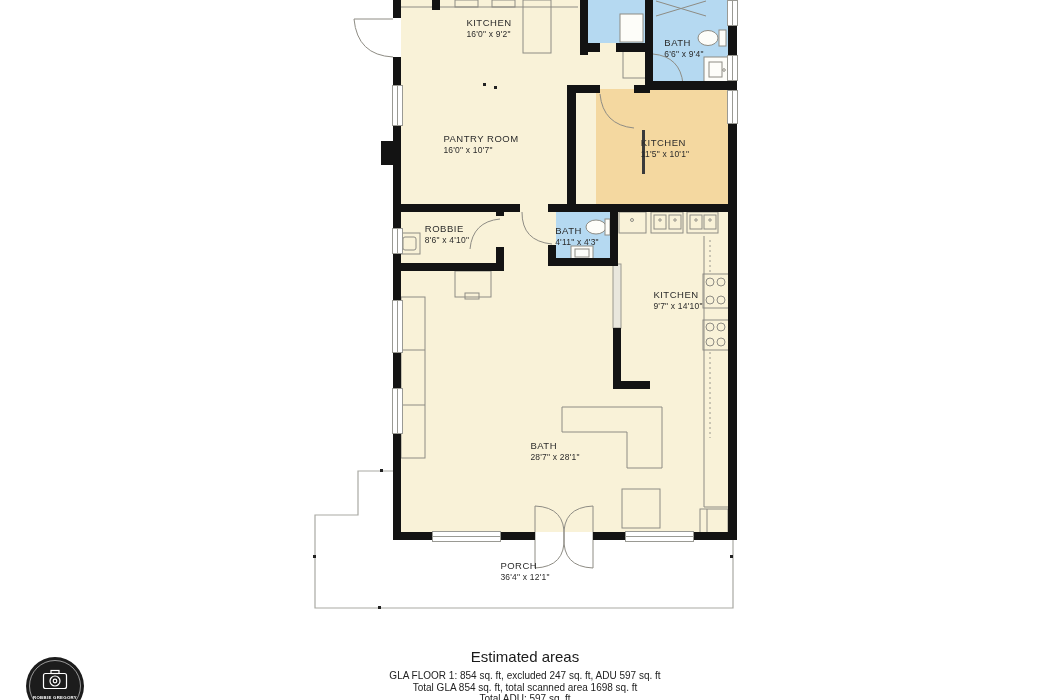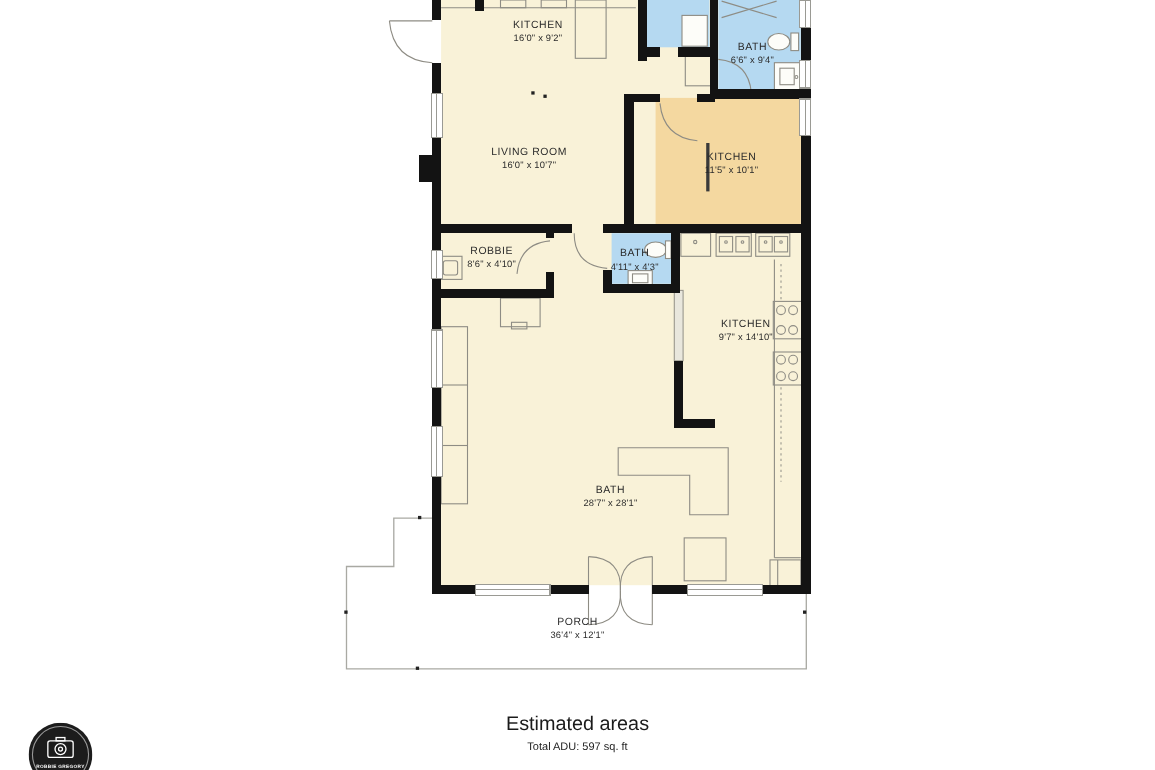--- a/index.html
+++ b/index.html
@@ -2,30 +2,30 @@
 <html><head>
 <meta charset="utf-8">
 <style>
   html,body{margin:0;padding:0;background:#fff;}
   .canvas{
     position:relative;width:1050px;height:700px;background:#ffffff;
     overflow:hidden;font-family:"Liberation Sans",sans-serif;
   }
   .plan-svg{position:absolute;left:0;top:0;z-index:1;}
   .rlabel{
-    position:absolute;transform:translateX(-50%);text-align:center;
+    position:absolute;transform:translateX(-50%);
     color:#2b2b2b;white-space:nowrap;z-index:2;
   }
   .rn{font-size:9.5px;letter-spacing:.5px;}
   .rd{font-size:8.5px;margin-top:1px;letter-spacing:.2px;}
   .footer{
     position:absolute;top:648px;left:525px;transform:translateX(-50%);
     text-align:center;color:#111;z-index:2;white-space:nowrap;
   }
-  .f-title{font-size:18px;margin-bottom:5px;color:#1a1a1a;}
+  .f-title{font-size:15px;margin-bottom:5px;color:#1a1a1a;}
   .f-line{font-size:10px;line-height:11.5px;color:#222;}
   .logo{
     position:absolute;left:26px;top:657px;width:58px;height:58px;z-index:3;
   }
 </style>
 </head>
 <body>
 
 <div class="canvas">
 
@@ -224,21 +224,21 @@
 
   <div class="rlabel" style="left:489px;top:17px">
     <div class="rn">KITCHEN</div>
     <div class="rd">16'0" x 9'2"</div>
   </div>
   <div class="rlabel" style="left:684px;top:37px">
     <div class="rn">BATH</div>
     <div class="rd">6'6" x 9'4"</div>
   </div>
   <div class="rlabel" style="left:481px;top:133px">
-    <div class="rn">LIVING ROOM</div>
+    <div class="rn">PANTRY ROOM</div>
     <div class="rd">16'0" x 10'7"</div>
   </div>
   <div class="rlabel" style="left:665px;top:137px">
     <div class="rn">KITCHEN</div>
     <div class="rd">11'5" x 10'1"</div>
   </div>
   <div class="rlabel" style="left:447px;top:223px">
     <div class="rn">ROBBIE</div>
     <div class="rd">8'6" x 4'10"</div>
   </div>
@@ -254,20 +254,22 @@
     <div class="rn">BATH</div>
     <div class="rd">28'7" x 28'1"</div>
   </div>
   <div class="rlabel" style="left:525px;top:560px">
     <div class="rn">PORCH</div>
     <div class="rd">36'4" x 12'1"</div>
   </div>
 
   <div class="footer">
     <div class="f-title">Estimated areas</div>
+    <div class="f-line">GLA FLOOR 1: 854 sq. ft, excluded 247 sq. ft, ADU 597 sq. ft</div>
+    <div class="f-line">Total GLA 854 sq. ft, total scanned area 1698 sq. ft</div>
     <div class="f-line">Total ADU: 597 sq. ft</div>
   </div>
 
   <div class="logo">
     <svg width="58" height="58" viewBox="0 0 58 58">
       <circle cx="29" cy="29" r="29" fill="#1c1c1c"></circle>
       <circle cx="29" cy="29" r="25.5" fill="none" stroke="rgba(255,255,255,0.55)" stroke-width="1"></circle>
       <g fill="none" stroke="#ffffff" stroke-width="1.2">
         <rect x="17.5" y="16.5" width="23" height="15" rx="2"></rect>
         <rect x="25" y="13.5" width="8" height="3"></rect>

